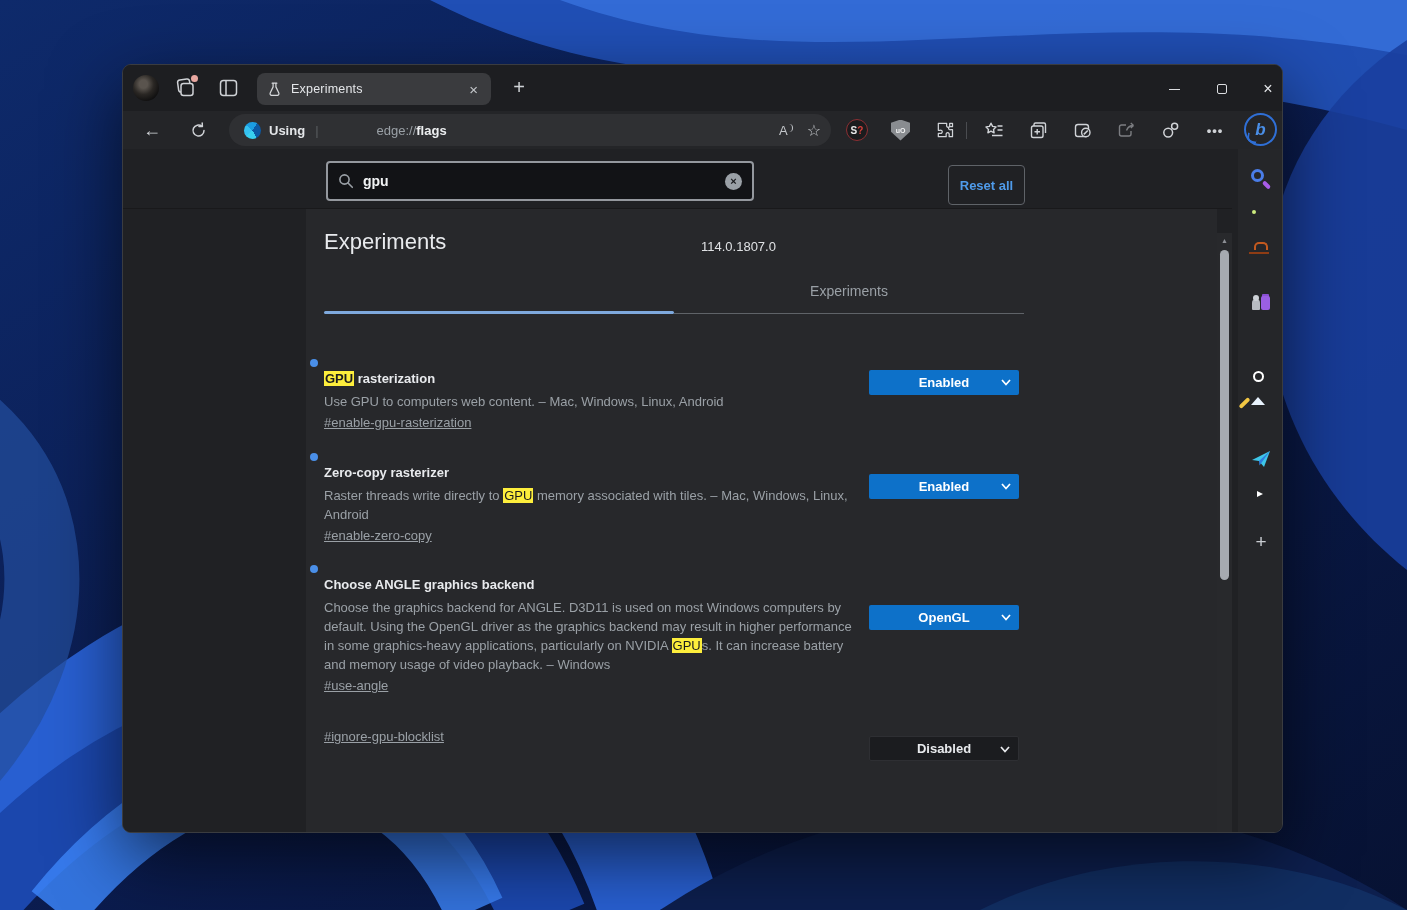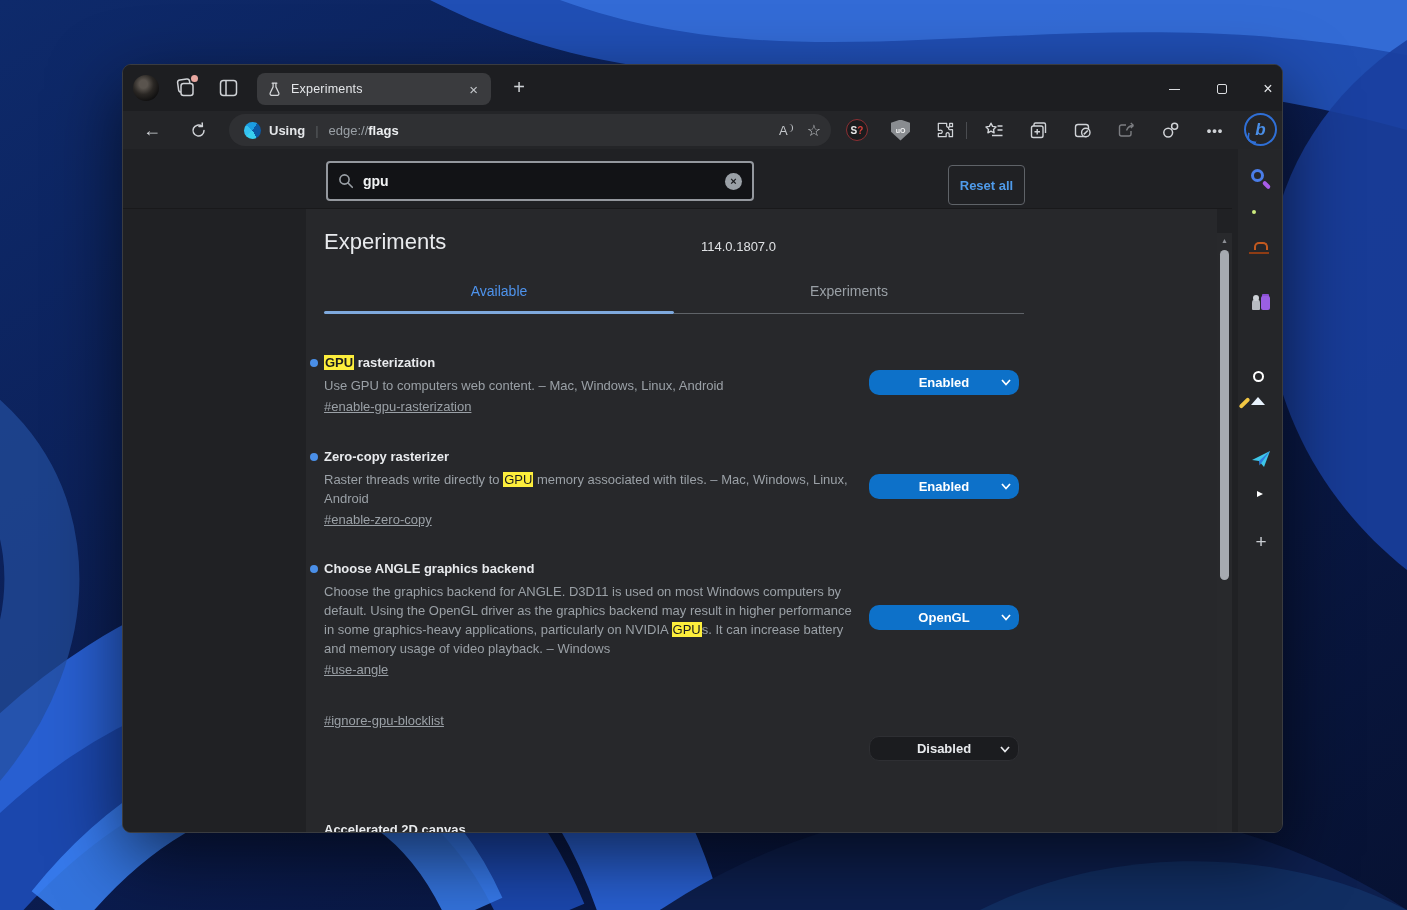--- a/index.html
+++ b/index.html
@@ -36,21 +36,21 @@
   .toolbar { position:absolute; left:0; top:46px; width:100%; height:38px; background:#242528; }
   .nav-btn { position:absolute; top:3px; width:32px; height:32px; display:flex; align-items:center;
     justify-content:center; color:#cfd2d6; font-size:18px; }
   .btn-back { left:13px; } .btn-refresh { left:59px; }
   .addrbar { position:absolute; left:106px; top:3px; width:602px; height:32px; background:#2f3033;
     border-radius:16px; display:flex; align-items:center; padding:0 10px; }
   .edge-logo { width:17px; height:17px; border-radius:50%; margin:0 8px 0 5px; flex:0 0 auto;
     background:conic-gradient(from 230deg, #35c1f1 0 22%, #1b9de2 22% 45%, #0c59a4 45% 78%, #38d0f0 78% 100%); }
   .addr-site { color:#e4e6e9; font-size:13px; font-weight:600; margin-right:10px; }
   .addr-sep { color:#5a5d61; margin-right:10px; font-size:13px; }
-  .addr-scheme { color:#9aa0a6; font-size:13px; }
+  .addr-scheme { color:#9aa0a6; font-size:13px;margin-left:48px; }
   .addr-path { color:#eceef0; font-size:13px; font-weight:700; }
   .addr-right { margin-left:auto; display:flex; align-items:center; gap:14px; }
   .readaloud { color:#c3c6ca; font-size:13px; position:relative; padding-right:5px; }
   .readaloud::after { content:""; position:absolute; right:0; top:1px; width:4px; height:8px;
     border-right:1.4px solid #c3c6ca; border-radius:0 4px 4px 0; }
   .star-glyph { color:#c3c6ca; font-size:16px; }
   .ext-row { position:absolute; top:5px; display:flex; align-items:center; height:28px; }
   .ext-s { left:723px; } .ext-ub { left:768px; } .ext-puz { left:812px; }
   .tb-sep { position:absolute; left:843px; top:11px; width:1px; height:17px; background:#4a4c50; }
   .tb-i { position:absolute; top:5px; width:30px; height:28px; display:flex; align-items:center; justify-content:center; }
@@ -85,28 +85,28 @@
   .page-title { position:absolute; left:18px; top:20px; font-size:22px; color:#e8eaed; font-weight:500; }
   .version { position:absolute; left:395px; top:30px; font-size:13px; color:#dfe1e4; }
   .ftab { position:absolute; top:74px; width:350px; text-align:center; font-size:14px; }
   .ftab-available { left:18px; color:#4e93ec; }
   .ftab-unavailable { left:368px; color:#9aa0a6; }
   .ftab-line-blue { position:absolute; left:18px; top:102px; width:350px; height:3px; background:#7ea9dd; border-radius:2px; }
   .ftab-line-gray { position:absolute; left:368px; top:104px; width:350px; height:1px; background:#5f6368; }
 
   .flag { position:absolute; left:0; width:911px; }
   .dot { position:absolute; left:4px; top:5px; width:8px; height:8px; border-radius:50%; background:#4a8fe8; }
-  .flag-text { position:absolute; left:18px; top:0; width:530px; }
+  .flag-text { position:absolute; left:18px; top:16px; width:530px; }
   .flag-title { font-size:13px; font-weight:700; color:#e8eaed; line-height:18px; }
   .flag-desc { font-size:13px; color:#9aa0a6; line-height:19px; margin-top:4px; }
   .hl { background:#fdee3c; color:#1b1c1e; padding:0 1px; }
   .hl:empty { display:none; padding:0; }
   .flag-link { display:inline-block; margin-top:4px; font-size:13px; color:#9aa0a6;
     text-decoration:underline; cursor:pointer; }
-  .dropdown { position:absolute; left:563px; width:150px; height:25px; border-radius:10px;
+  .dropdown { position:absolute; left:563px; width:150px; height:25px; border-radius:2px;
     display:flex; align-items:center; justify-content:center; font-size:13px; font-weight:600; }
   .dropdown .chev { position:absolute; right:8px; top:9px; }
   .dd-blue { background:#0d71c9; color:#fff; }
   .dd-dark { background:#1b1c1f; color:#e8eaed; border:1px solid #2e2f33; }
 
   
   .scrollbar { position:absolute; left:1094px; top:84px; width:15px; height:685px; background:#28292c; }
   .sb-arrow { position:absolute; left:0; width:15px; text-align:center; color:#8d9096; font-size:7px; }
   .sb-up { top:4px; }
   .sb-thumb { position:absolute; left:3px; top:17px; width:9px; height:330px; background:#a6aab0; border-radius:5px; }
@@ -300,21 +300,20 @@
           <input type="text" value="gpu" style="">
           <span class="clear-btn">×</span>
         </div>
         <div class="reset-btn">Reset all</div>
       </div>
 
       <div class="content">
         <div class="page-title">Experiments</div>
         <div class="version">114.0.1807.0</div>
 
-        <div class="ftab ftab-available">Available</div>
         <div class="ftab ftab-unavailable">Experiments</div>
         <div class="ftab-line-blue"></div>
         <div class="ftab-line-gray"></div>
 
         <div class="flag" style="top:145px">
           <span class="dot"></span>
           <div class="flag-text">
             <div class="flag-title"><span class="hl">GPU</span><span> rasterization</span></div>
             <div class="flag-desc"><span>Use GPU to computers web content. – Mac, Windows, Linux, Android</span><span></span></div>
             <a class="flag-link">#enable-gpu-rasterization</a>

